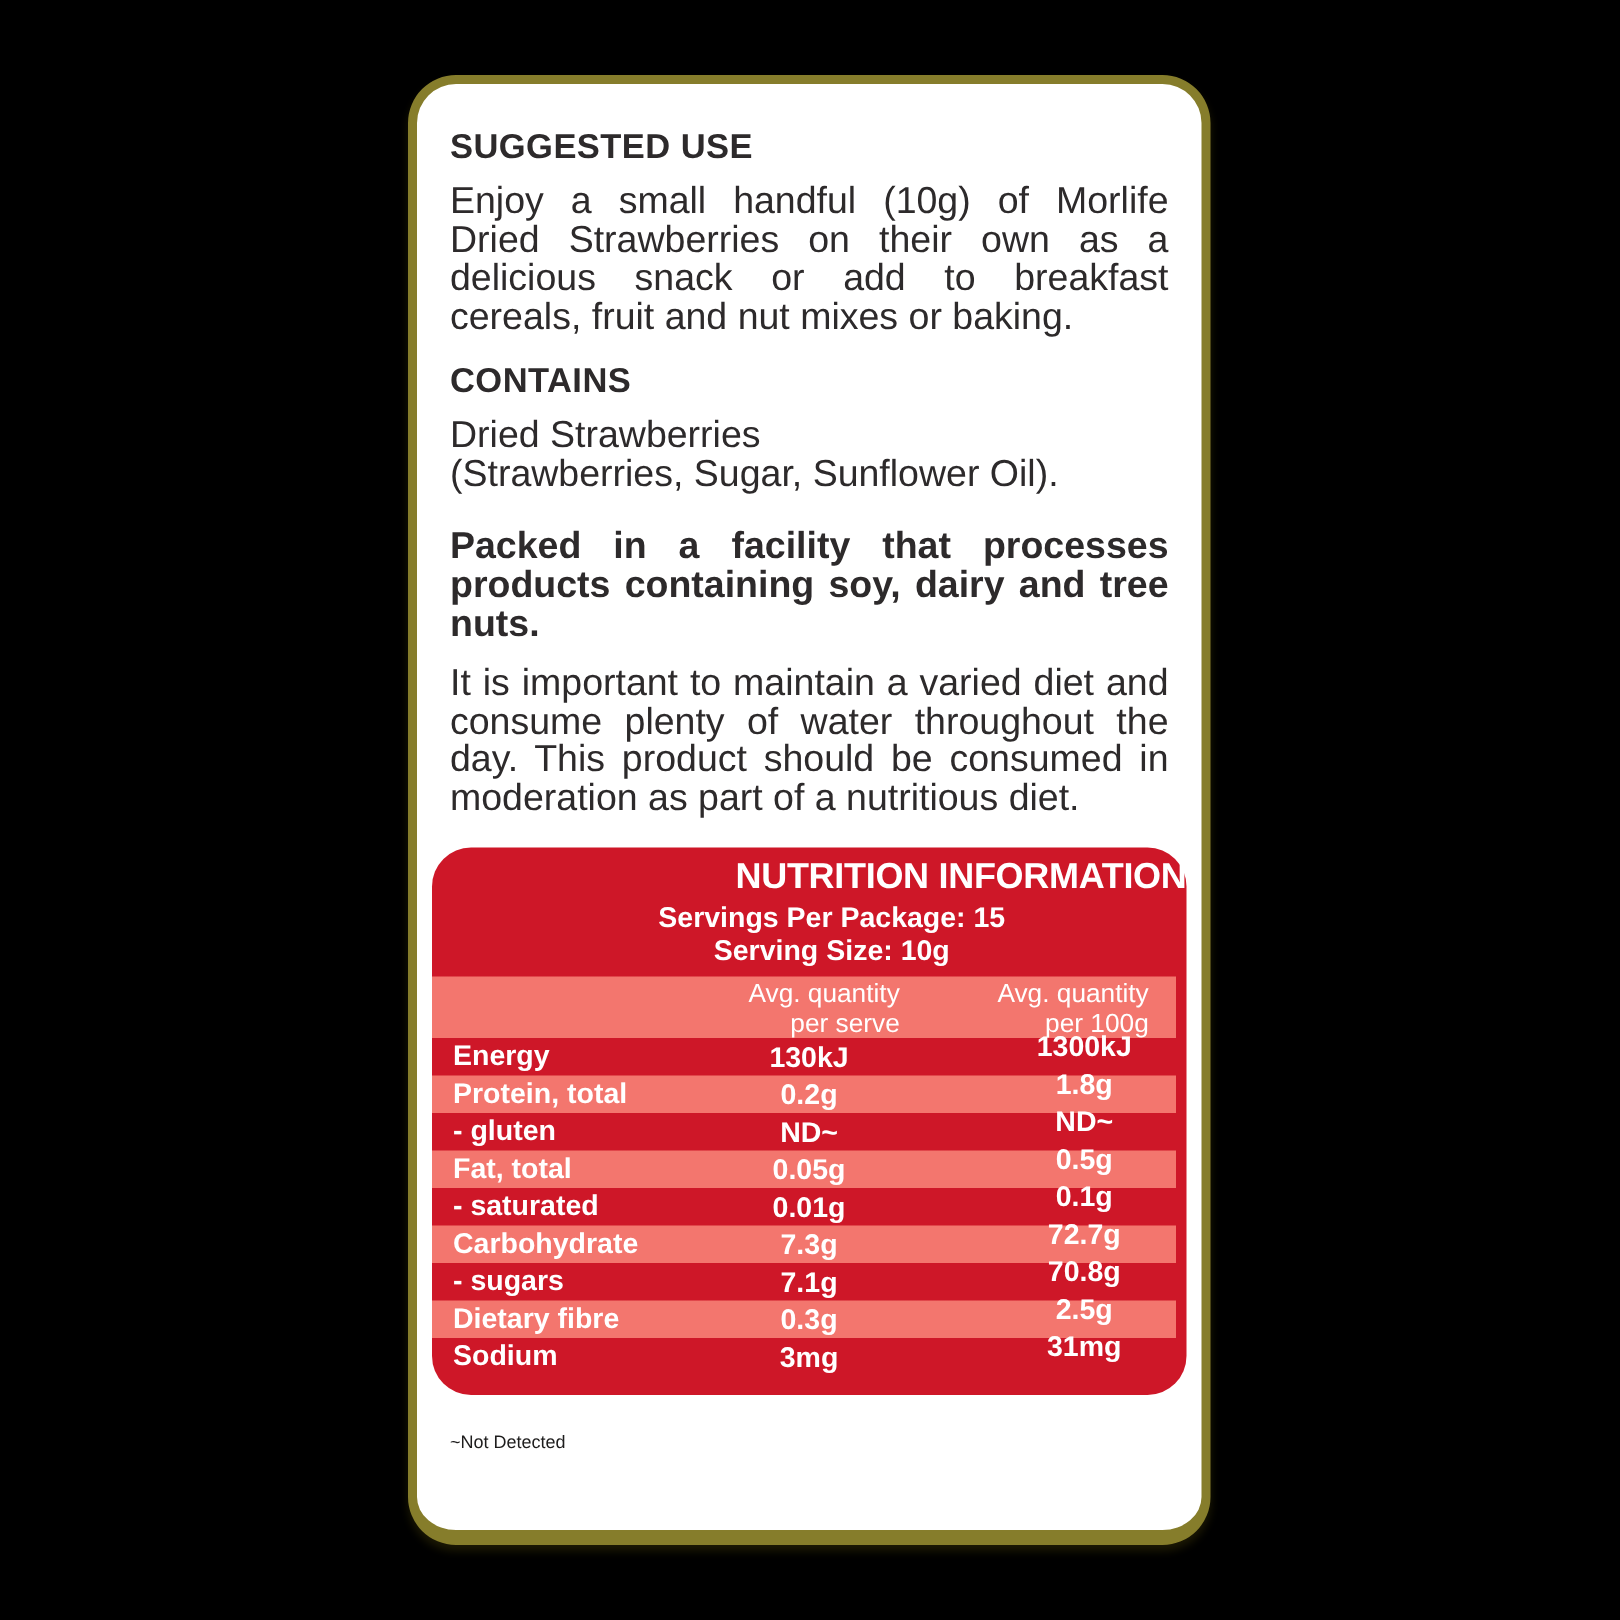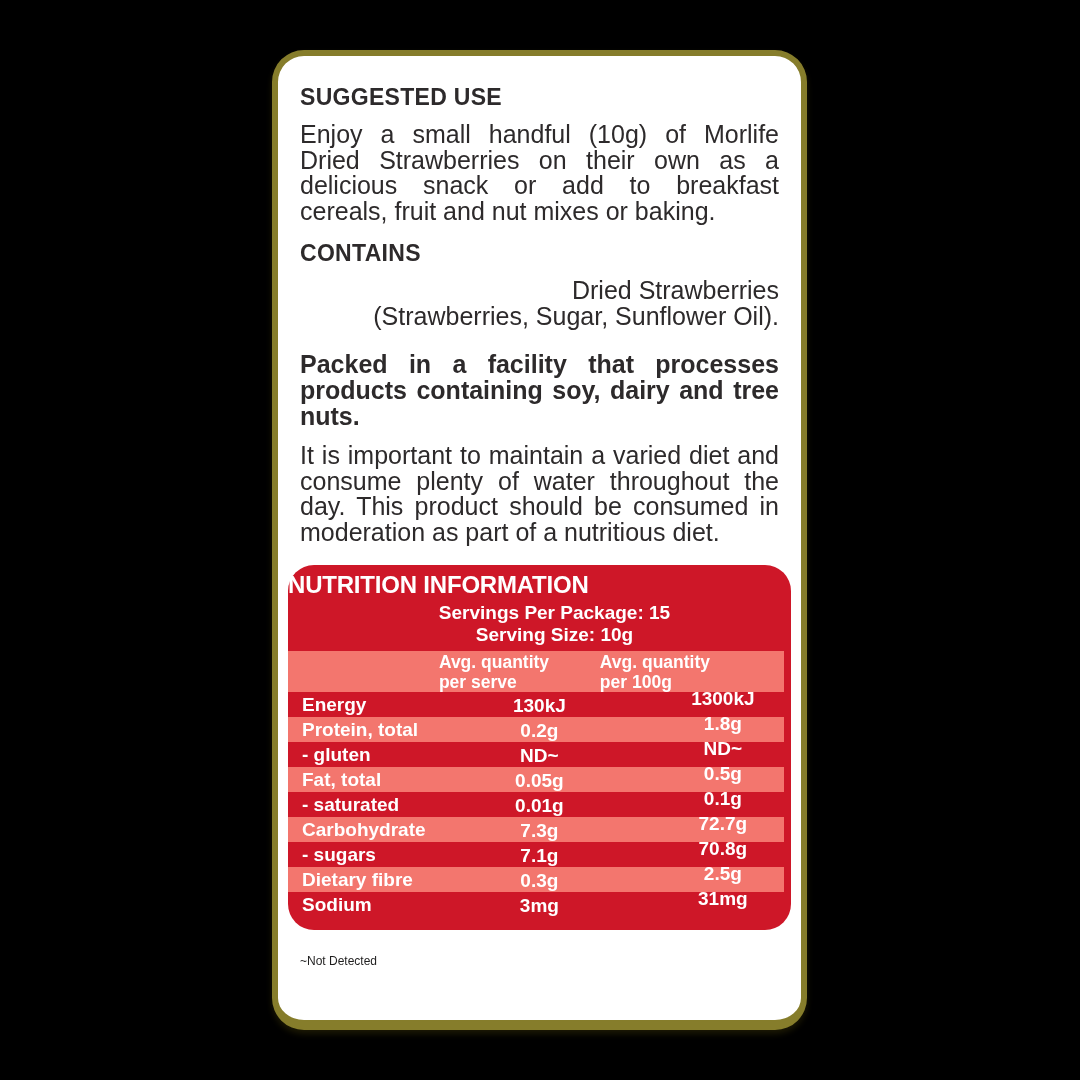--- a/index.html
+++ b/index.html
@@ -29,51 +29,51 @@
     font-size:23px;font-weight:bold;letter-spacing:0.3px;
     color:var(--text);margin:0 0 12px 0;line-height:26px;
   }
   p.body{
     font-size:25px;line-height:25.5px;color:var(--text);
   }
   p.just{text-align:justify;}
   p.bold{font-weight:bold;line-height:26px;}
   .gap-16{margin-bottom:16px;}
   .gap-14{margin-bottom:14px;}
-  .gap-22{margin-bottom:22px;text-align:right;}
+  .gap-22{margin-bottom:22px;}
   .mt-18{margin-top:18px;}
   .mt-20{margin-top:20px;}
   .mt-12{margin-top:12px;}
   
   .nutri{
     margin:20px -12px 0 -12px;
     background:var(--red-dark);
     border-radius:26px;
     padding:6px 0 13px 0;
     color:var(--table-text);
   }
   .nutri-title{
-    text-align:left;font-size:24px;font-weight:bold;line-height:27px;
+    text-align:right;font-size:24px;font-weight:bold;line-height:27px;
     letter-spacing:-0.2px;
   }
   .nutri-servings{
     padding-left:30px;font-size:19px;font-weight:bold;line-height:22px;text-align:center;
   }
   .nutri-servings.first{margin-top:4px;}
   .headrow,.row{
     display:grid;
     grid-template-columns:30% 32% 33%;
     align-items:center;
   }
   .headrow{
     margin-top:5px;height:41px;
     background-image:linear-gradient(var(--red-light),var(--red-light));
     background-size:calc(100% - 7px) 100%;
     background-repeat:no-repeat;
-    font-size:17.5px;font-weight:bold;line-height:20px;text-align:left;
+    font-size:17.5px;font-weight:normal;line-height:20px;text-align:right;
   }
   .headrow .spacer{height:100%;}
   .row{height:25px;font-size:19px;font-weight:bold;gap:20px;}
   .row.light{
     background-image:linear-gradient(var(--red-light),var(--red-light));
     background-size:calc(100% - 7px) 100%;
     background-repeat:no-repeat;
   }
   .row .lbl{padding-left:14px;text-align:left;}
   .row .val{text-align:center;}

